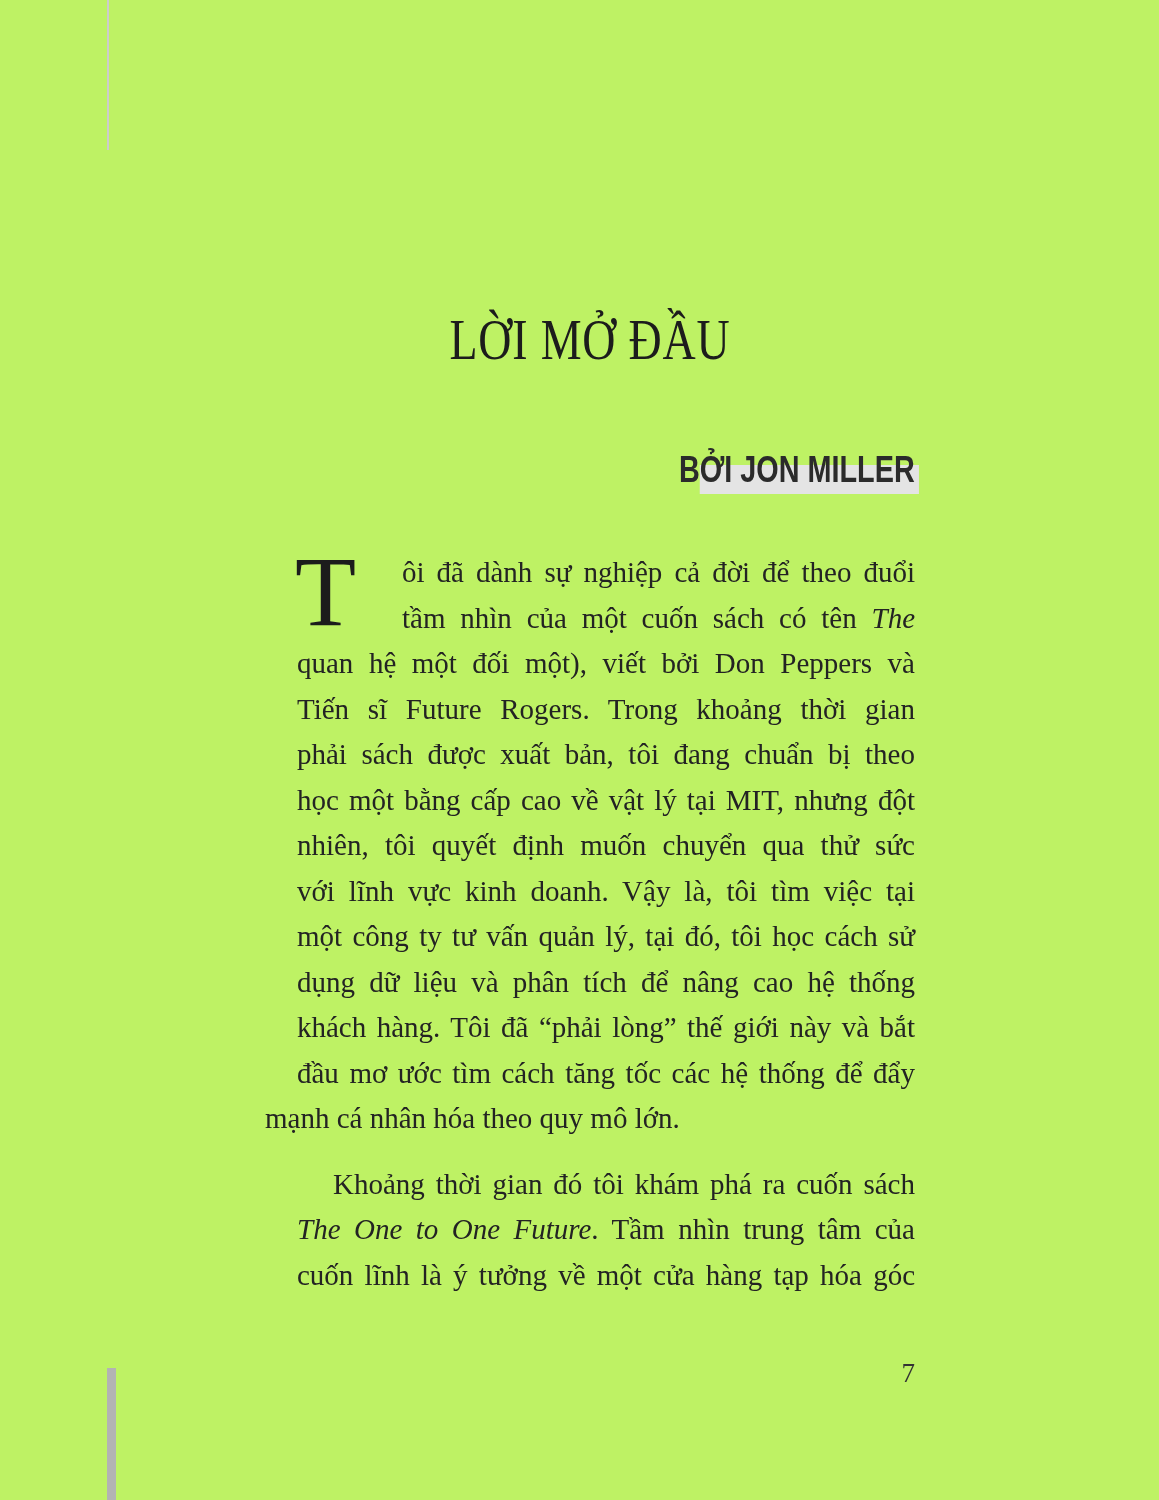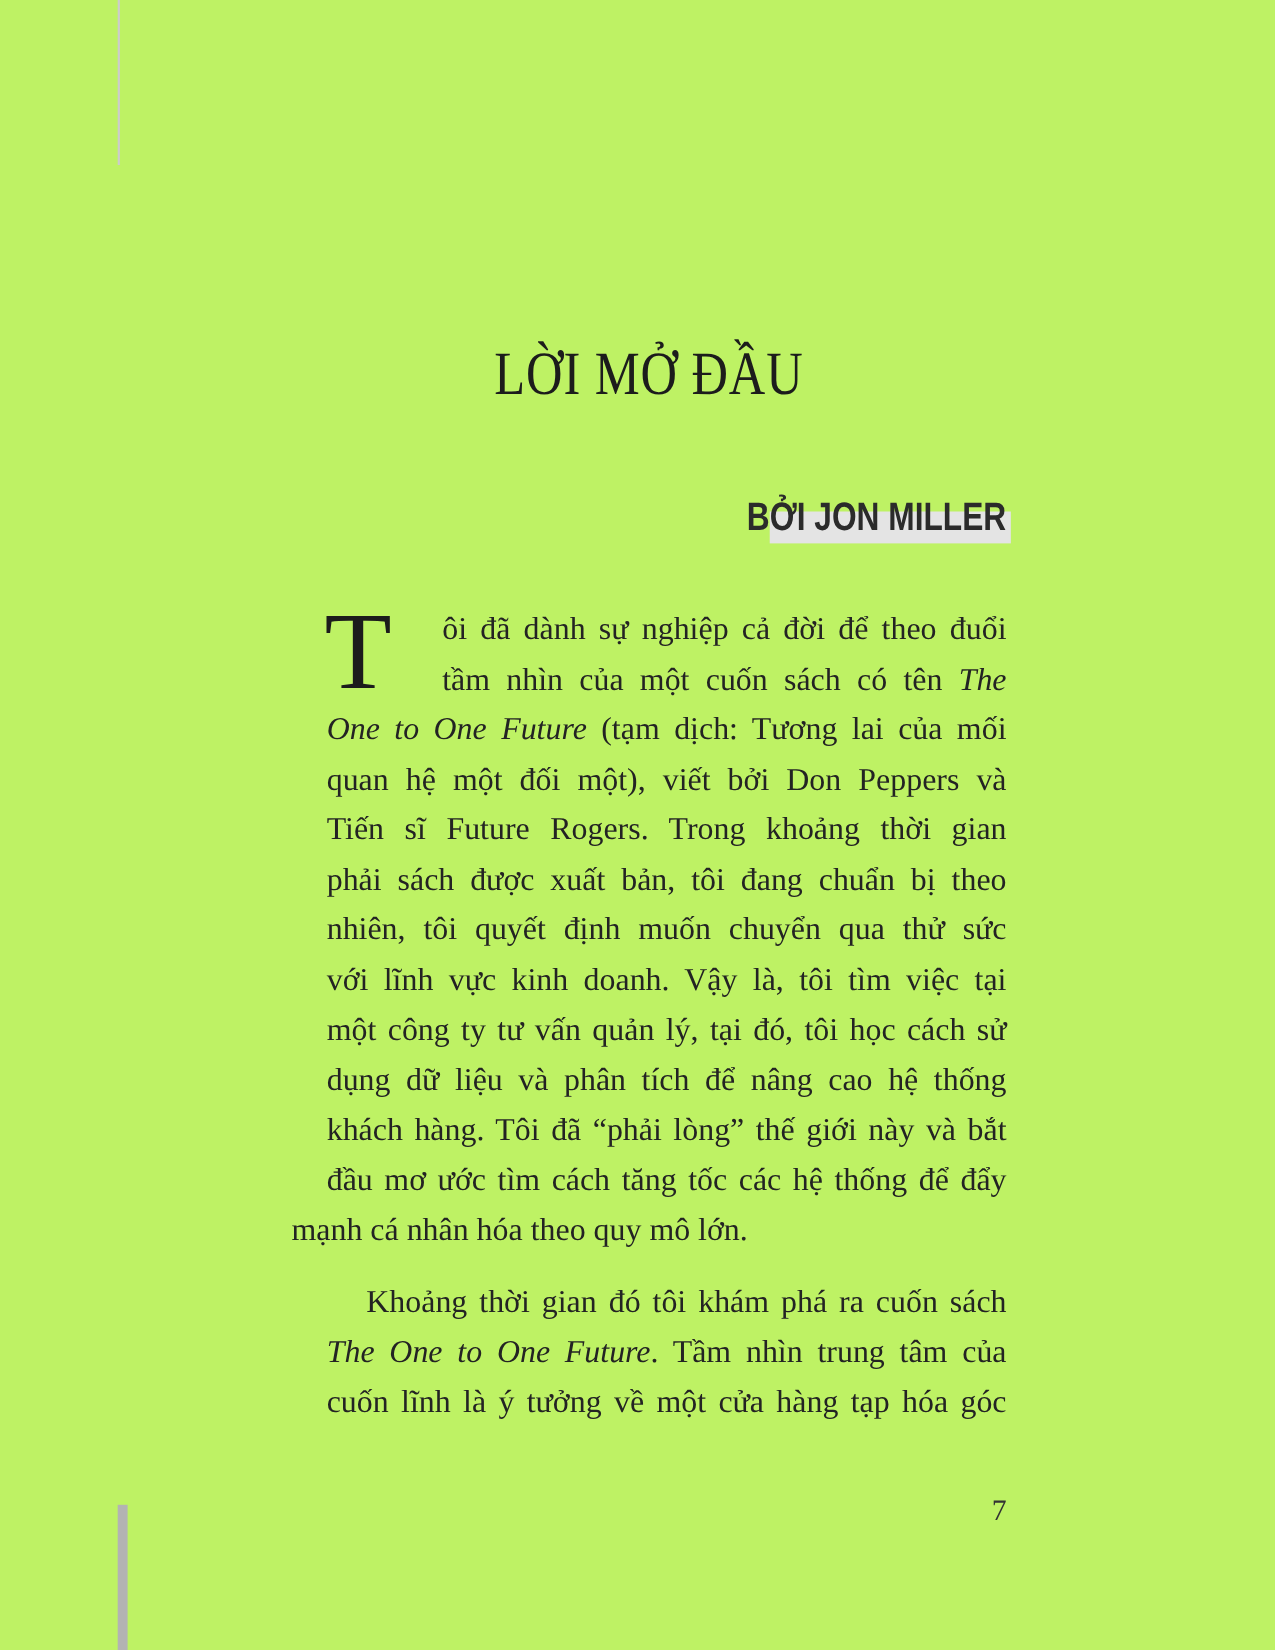--- a/index.html
+++ b/index.html
@@ -143,24 +143,24 @@
   <h1 class="title">LỜI MỞ ĐẦU</h1>
 
   <div class="byline-row">
     <span class="byline-text">BỞI JON MILLER</span>
   </div>
 
   <div class="body-text" id="body-text">
     <span class="drop-cap">T</span>
   <div class="line j dc"><span>ôi đã dành sự nghiệp cả đời để theo đuổi</span></div>
       <div class="line j dc"><span>tầm nhìn của một cuốn sách có tên </span><span class="it">The</span></div>
-      <div class="line j"><span class="it">One to One Future</span><span> (tạm dịch: Tương lai của mối</span></div>
       <div class="line j"><span>quan hệ một đối một), viết bởi Don Peppers và</span></div>
       <div class="line j"><span>Tiến sĩ Future Rogers. Trong khoảng thời gian</span></div>
       <div class="line j"><span>phải sách được xuất bản, tôi đang chuẩn bị theo</span></div>
+      <div class="line j"><span>học một bằng cấp cao về vật lý tại MIT, nhưng đột</span></div>
       <div class="line j"><span>nhiên, tôi quyết định muốn chuyển qua thử sức</span></div>
       <div class="line j"><span>với lĩnh vực kinh doanh. Vậy là, tôi tìm việc tại</span></div>
       <div class="line j"><span>một công ty tư vấn quản lý, tại đó, tôi học cách sử</span></div>
       <div class="line j"><span>dụng dữ liệu và phân tích để nâng cao hệ thống</span></div>
       <div class="line j"><span>khách hàng. Tôi đã “phải lòng” thế giới này và bắt</span></div>
       <div class="line j"><span>đầu mơ ước tìm cách tăng tốc các hệ thống để đẩy</span></div>
       <div class="line"><span>mạnh cá nhân hóa theo quy mô lớn.</span></div>
       <div class="line j p-first"><span>Khoảng thời gian đó tôi khám phá ra cuốn sách</span></div>
       <div class="line j"><span class="it">The One to One Future</span><span>. Tầm nhìn trung tâm của</span></div>
       <div class="line j"><span>cuốn lĩnh là ý tưởng về một cửa hàng tạp hóa góc</span></div>

